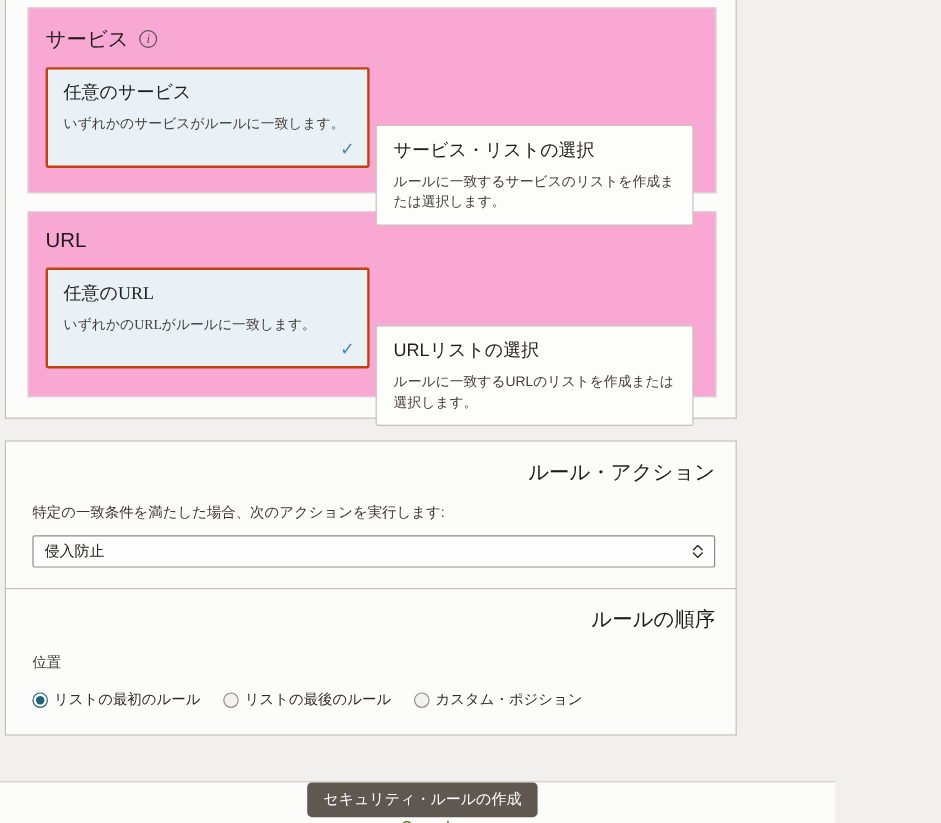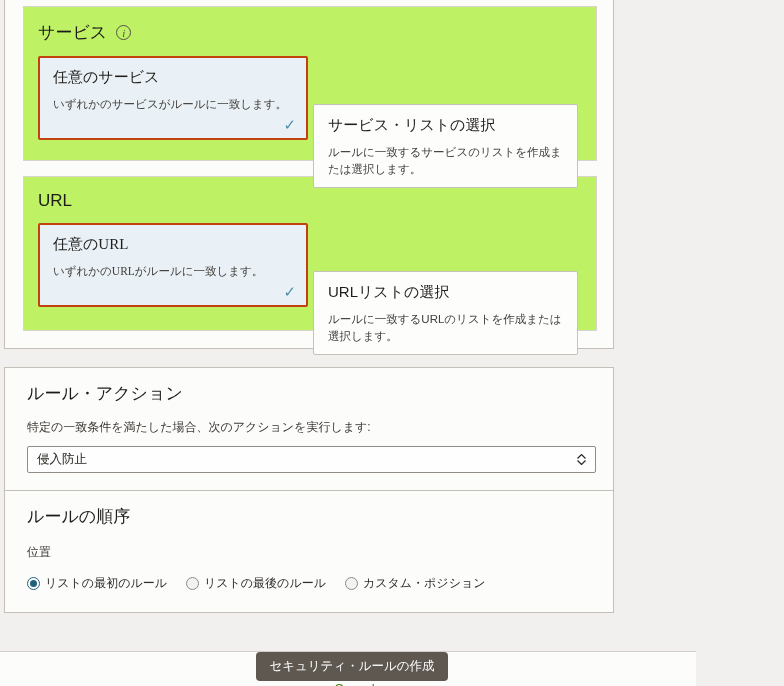--- a/index.html
+++ b/index.html
@@ -17,21 +17,21 @@
     background:#fcfcfb;
     border:1px solid #c4c0b8;
   }
   #panel-match { top:-8px; height:357px; border-top:none; }
   #panel-action { top:367px; height:130px; padding:14px 17px 0 22px; }
   #panel-order  { top:490px; height:123px; padding:14px 17px 0 22px; }
 
   .gray-section {
     margin:15px 16px 0 18px;
     height:155px;
-    background:#bef264;
+    background:#f9a8d4;
     border:1px solid #d9d5ce;
     padding:14px 16px 0 14px;
   }
   .section-title {
     font-size:17px; font-weight:400; color:#1c1b19;
     display:flex; align-items:center;
   }
   .info-icon {
     display:inline-flex; align-items:center; justify-content:center;
     width:15px; height:15px; margin-left:9px;
@@ -58,21 +58,21 @@
   }
   .card-left  { width:270px; }
   .card-right { width:265px;margin-top:48px; }
   .card-title { font-size:15px; color:#201e1c; }
   .card-desc  { font-size:11.5px; color:#44403b; margin-top:9px; line-height:1.45; }
   .check-icon {
     position:absolute; right:10px; bottom:4px;
     color:#4b8bad; font-size:15px; font-weight:400;
   }
 
-  .panel-heading { font-size:17px; font-weight:400; color:#1c1b19; }
+  .panel-heading { font-size:17px; font-weight:400; color:#1c1b19;text-align:right; }
   .panel-desc { font-size:12px; color:#3c3833; margin-top:14px; }
 
   .select-box {
     margin-top:10px;
     height:27px; width:100%;
     background:#fefefe;
     border:1px solid #918d85;
     border-radius:2px;
     display:flex; align-items:center;
     padding:0 9px;

